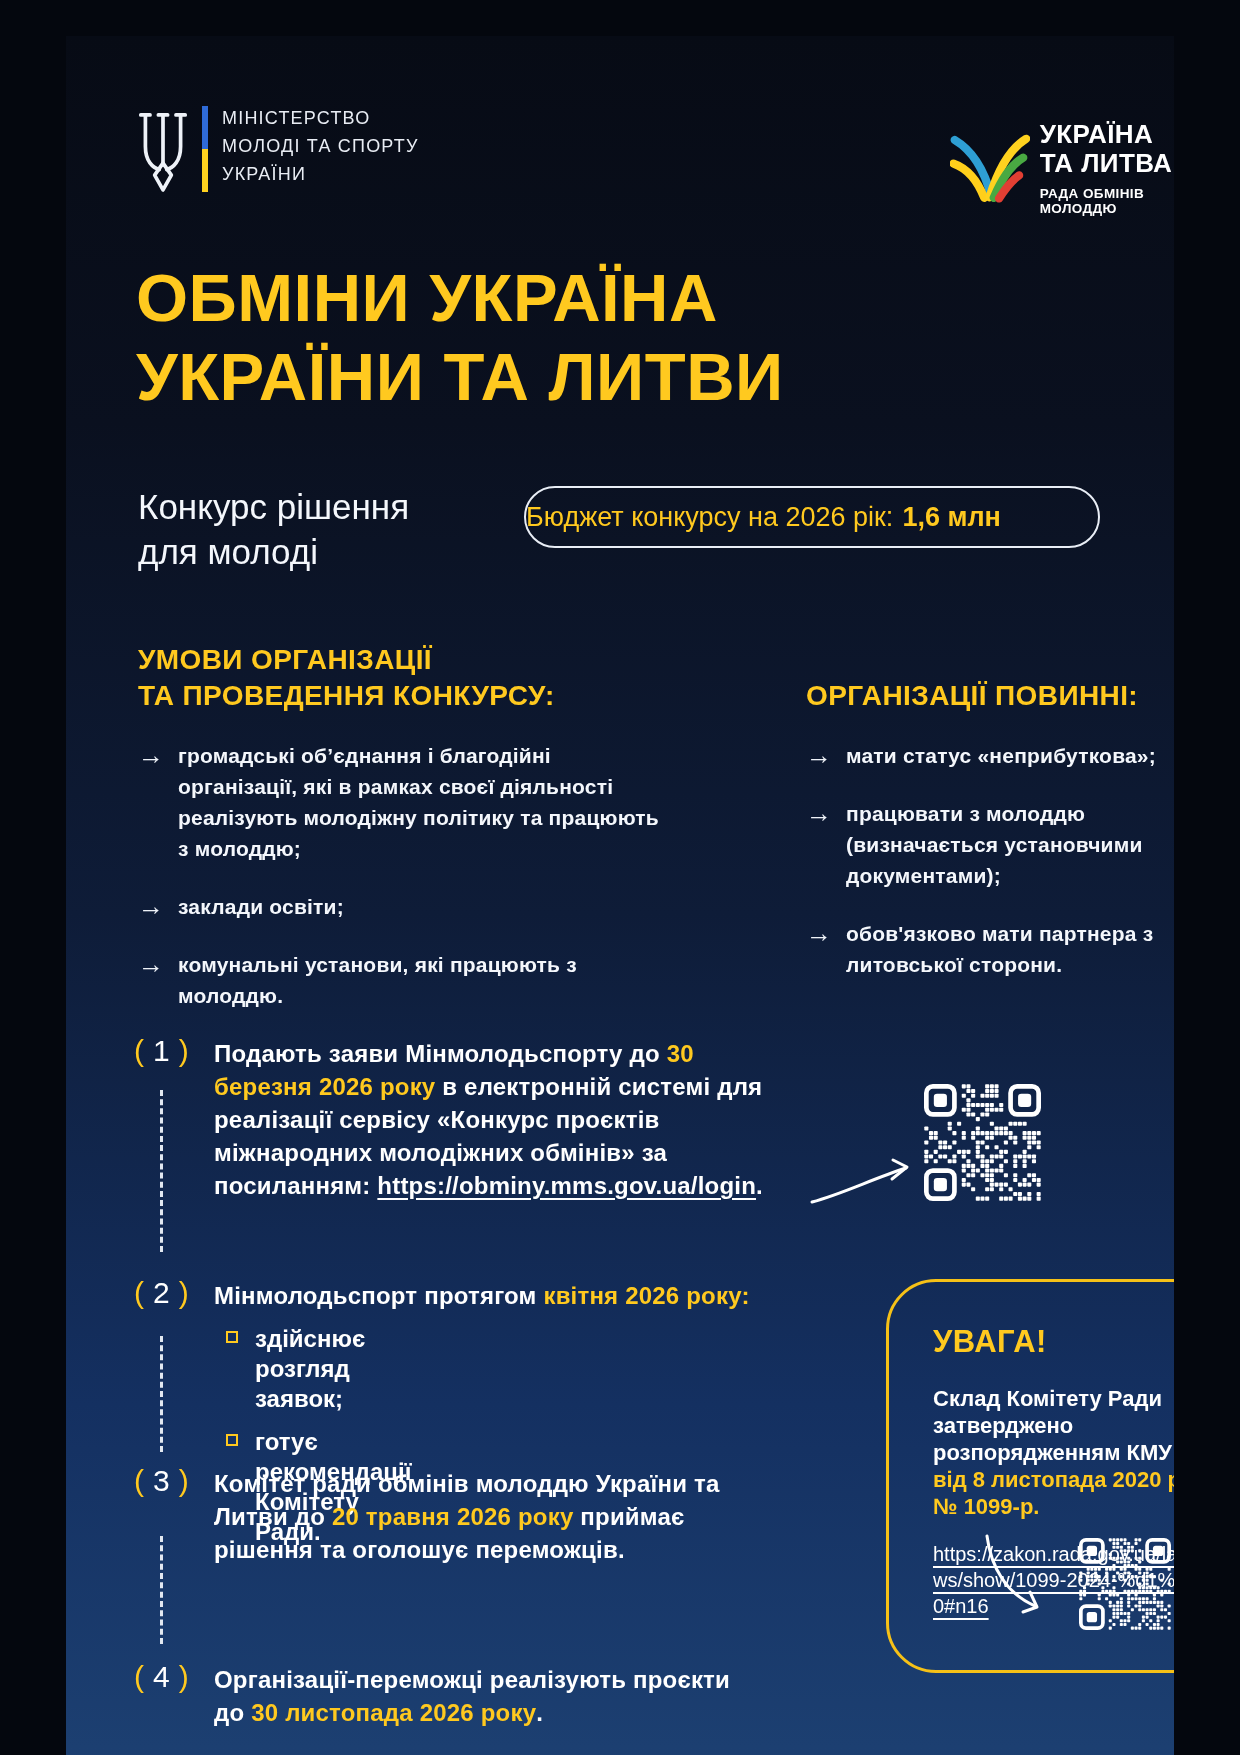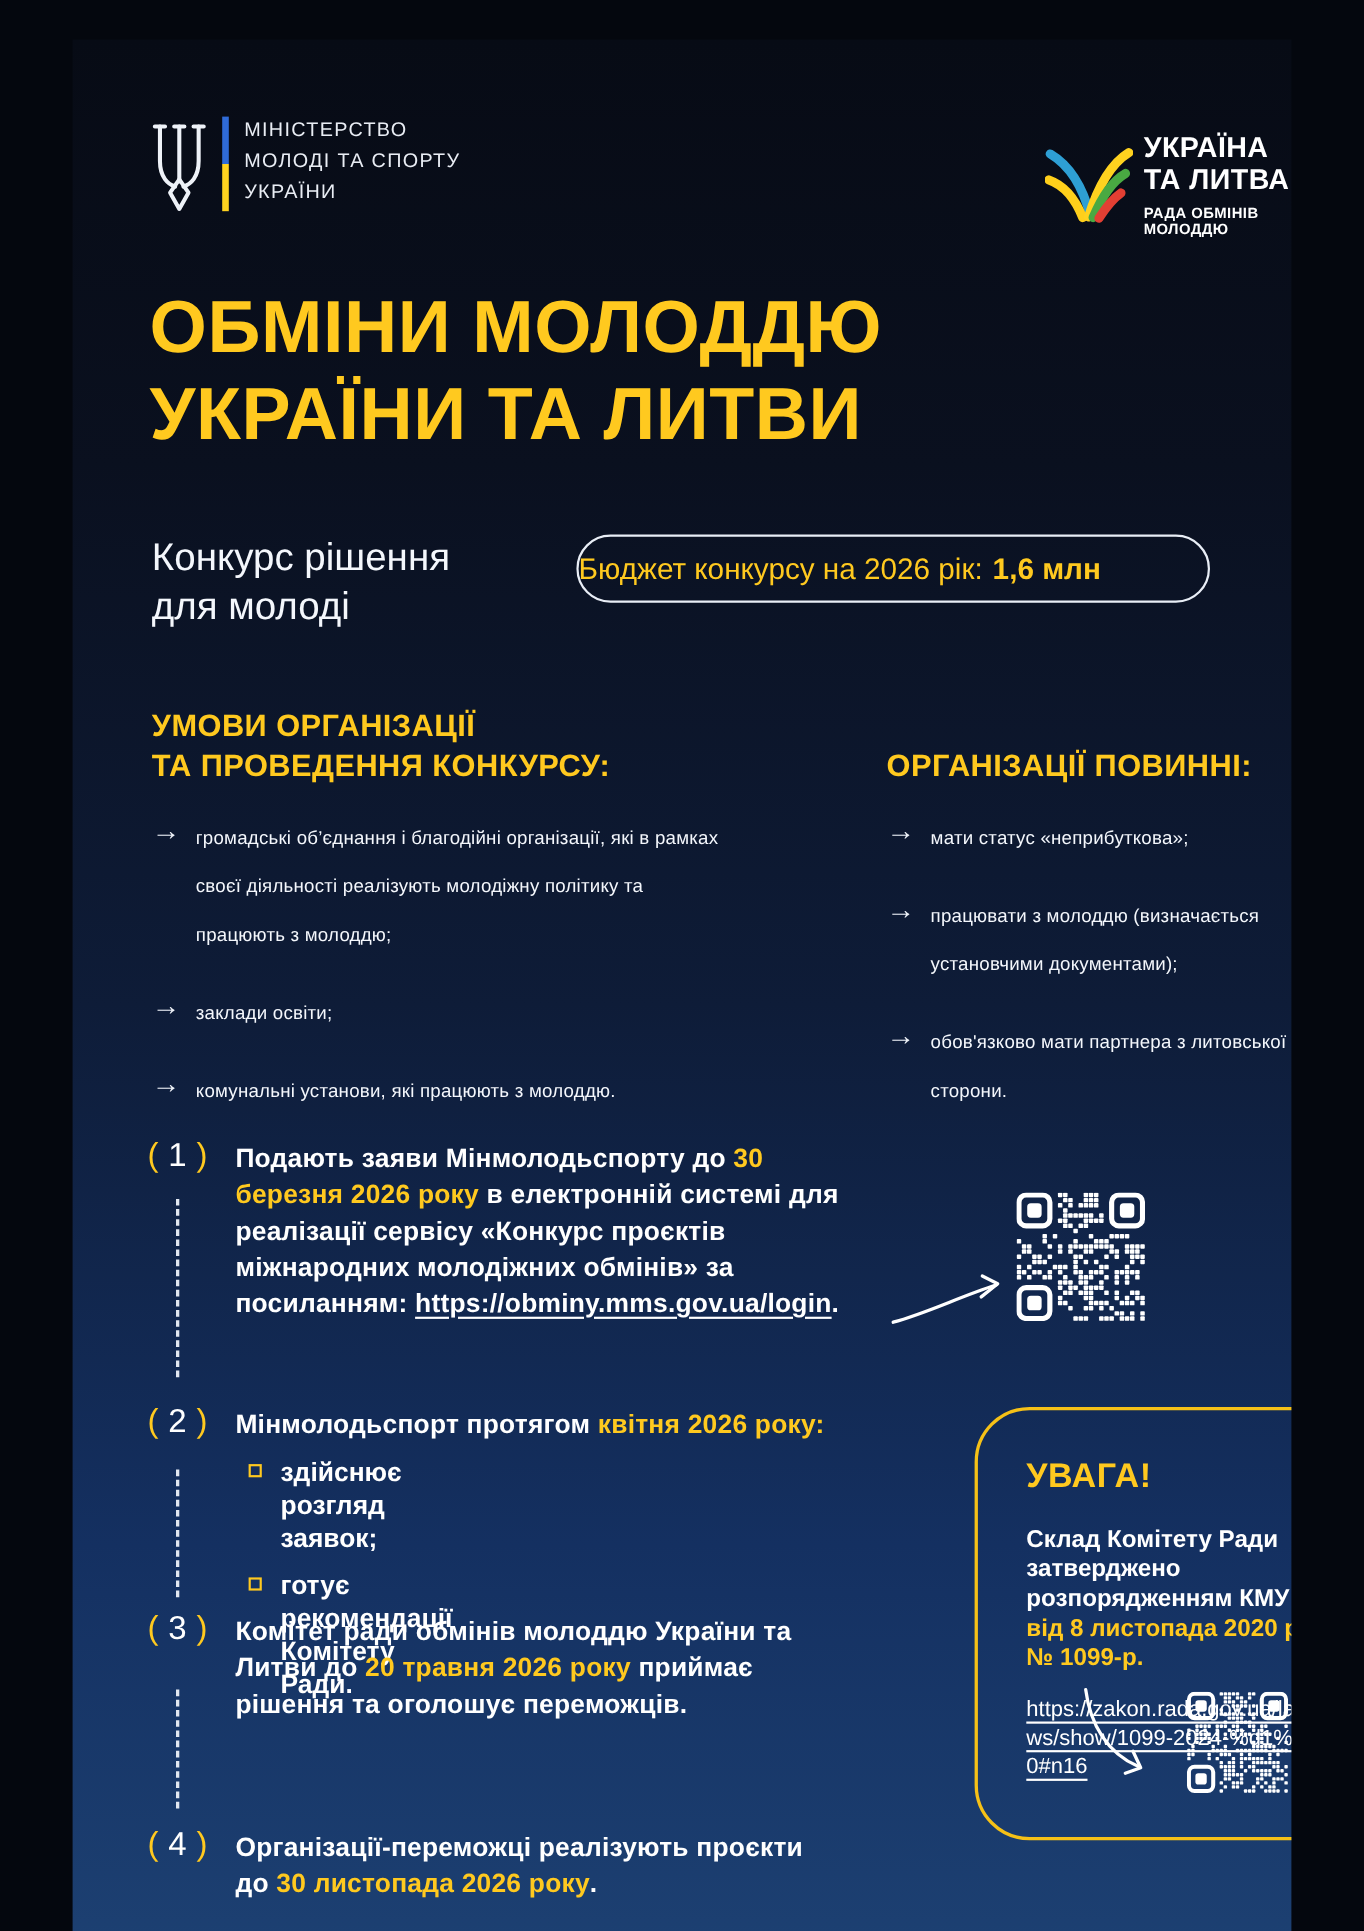--- a/index.html
+++ b/index.html
@@ -33,21 +33,21 @@
   }
   .budget b{margin-left:9px;font-weight:700;}
   
   section{position:absolute;}
   .conditions{left:72px;top:606px;width:560px;}
   .requirements{left:740px;top:642px;width:420px;}
   h2{margin:0;font-size:28px;line-height:36px;font-weight:800;color:var(--yellow);letter-spacing:0.4px;}
   ul.blist{list-style:none;margin:26px 0 0;padding:0;display:flex;flex-direction:column;gap:27px;}
   .bullet{display:flex;align-items:flex-start;}
   .barrow{flex:none;width:40px;font-size:26px;line-height:31px;color:#eef2f8;font-weight:400;}
-  .btext{font-size:17px;line-height:44px;font-weight:400;color:var(--white);letter-spacing:0.2px;}
+  .btext{font-size:21px;line-height:31px;font-weight:700;color:var(--white);letter-spacing:0.2px;}
   .conditions .btext{max-width:488px;}
   .requirements .btext{max-width:338px;}
   
   .step{position:absolute;width:0;height:0;}
   .s1{left:68px;top:998px;}
   .s2{left:68px;top:1240px;}
   .s3{left:68px;top:1428px;}
   .s4{left:68px;top:1624px;}
   .marker{position:absolute;left:0;top:0;display:flex;gap:9px;font-size:30px;font-weight:500;white-space:nowrap;}
   .paren{color:var(--yellow);}
@@ -115,21 +115,21 @@
     <div class="council-text">
       <div class="council-title">
         <div>УКРАЇНА</div>
         <div>ТА ЛИТВА</div>
       </div>
       <div class="council-sub">РАДА ОБМІНІВ МОЛОДДЮ</div>
     </div>
   </div>
 
   <h1 class="title">
-    <span>ОБМІНИ МОЛОДДЮ</span><br>
+    <span>ОБМІНИ УКРАЇНА</span><br>
     <span>УКРАЇНИ ТА ЛИТВИ</span>
   </h1>
 
   <div class="subtitle">
     <span>Конкурс рішення</span><br>
     <span>для молоді</span>
   </div>
 
   <div class="budget">
     <span>Бюджет конкурсу на 2026 рік:</span>

